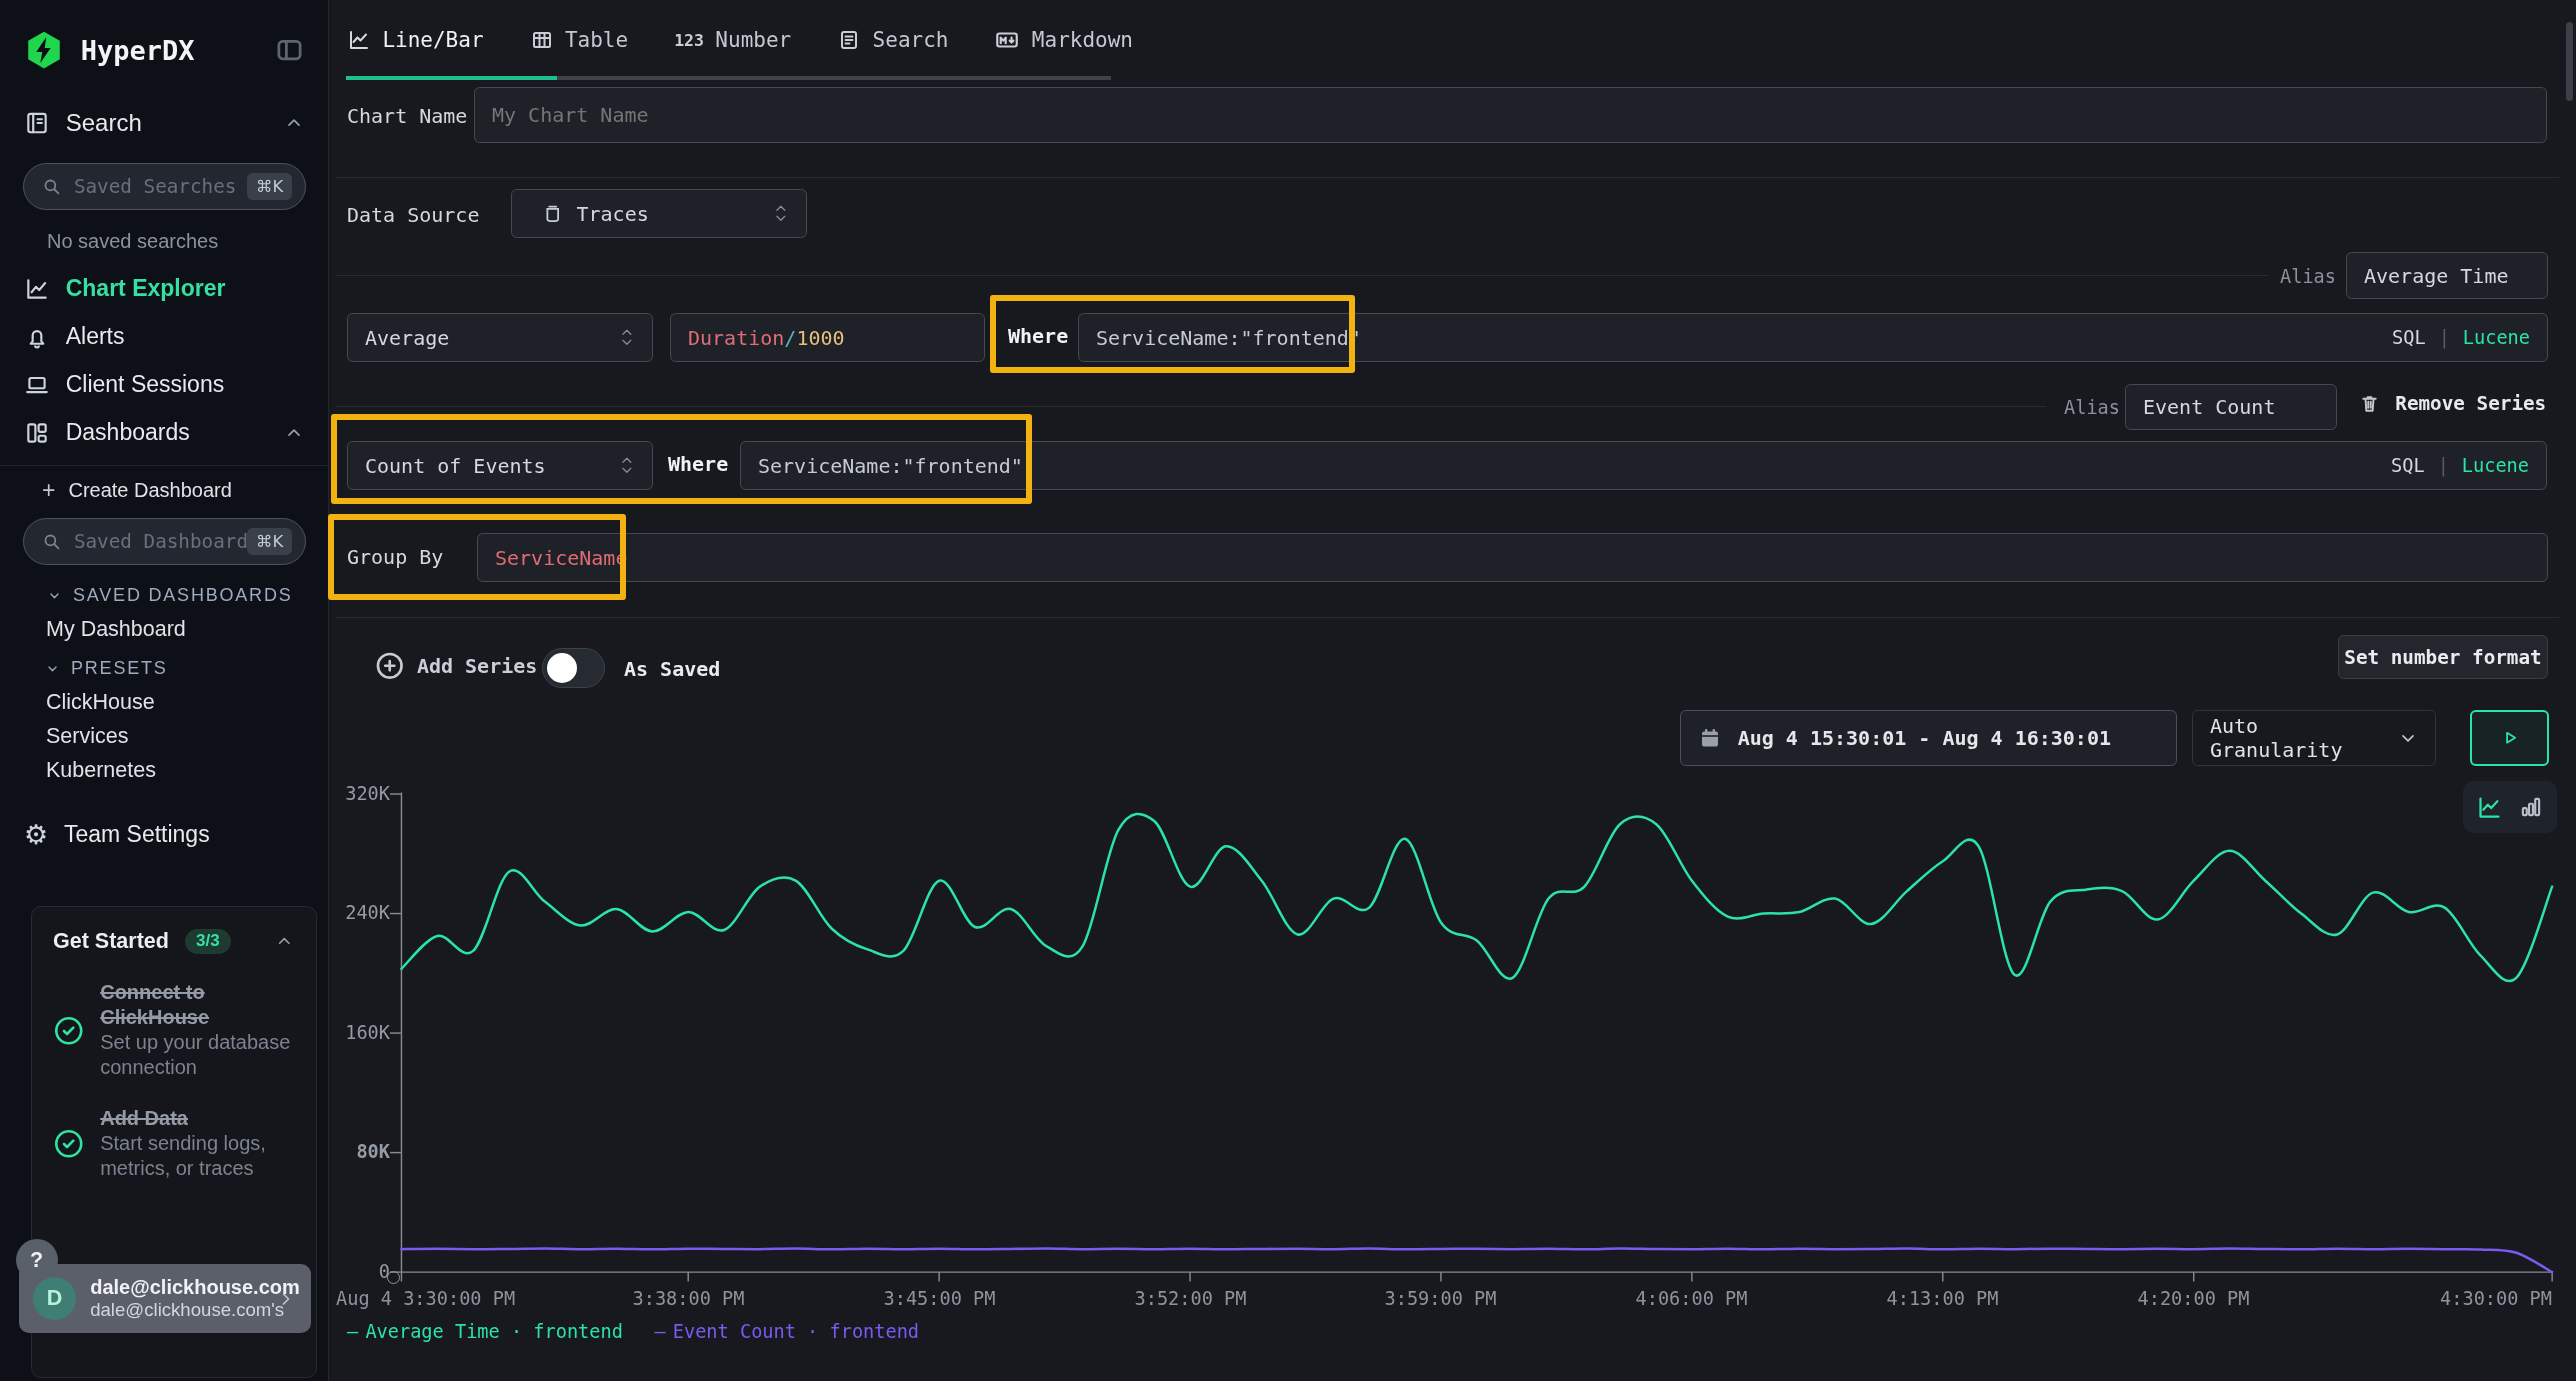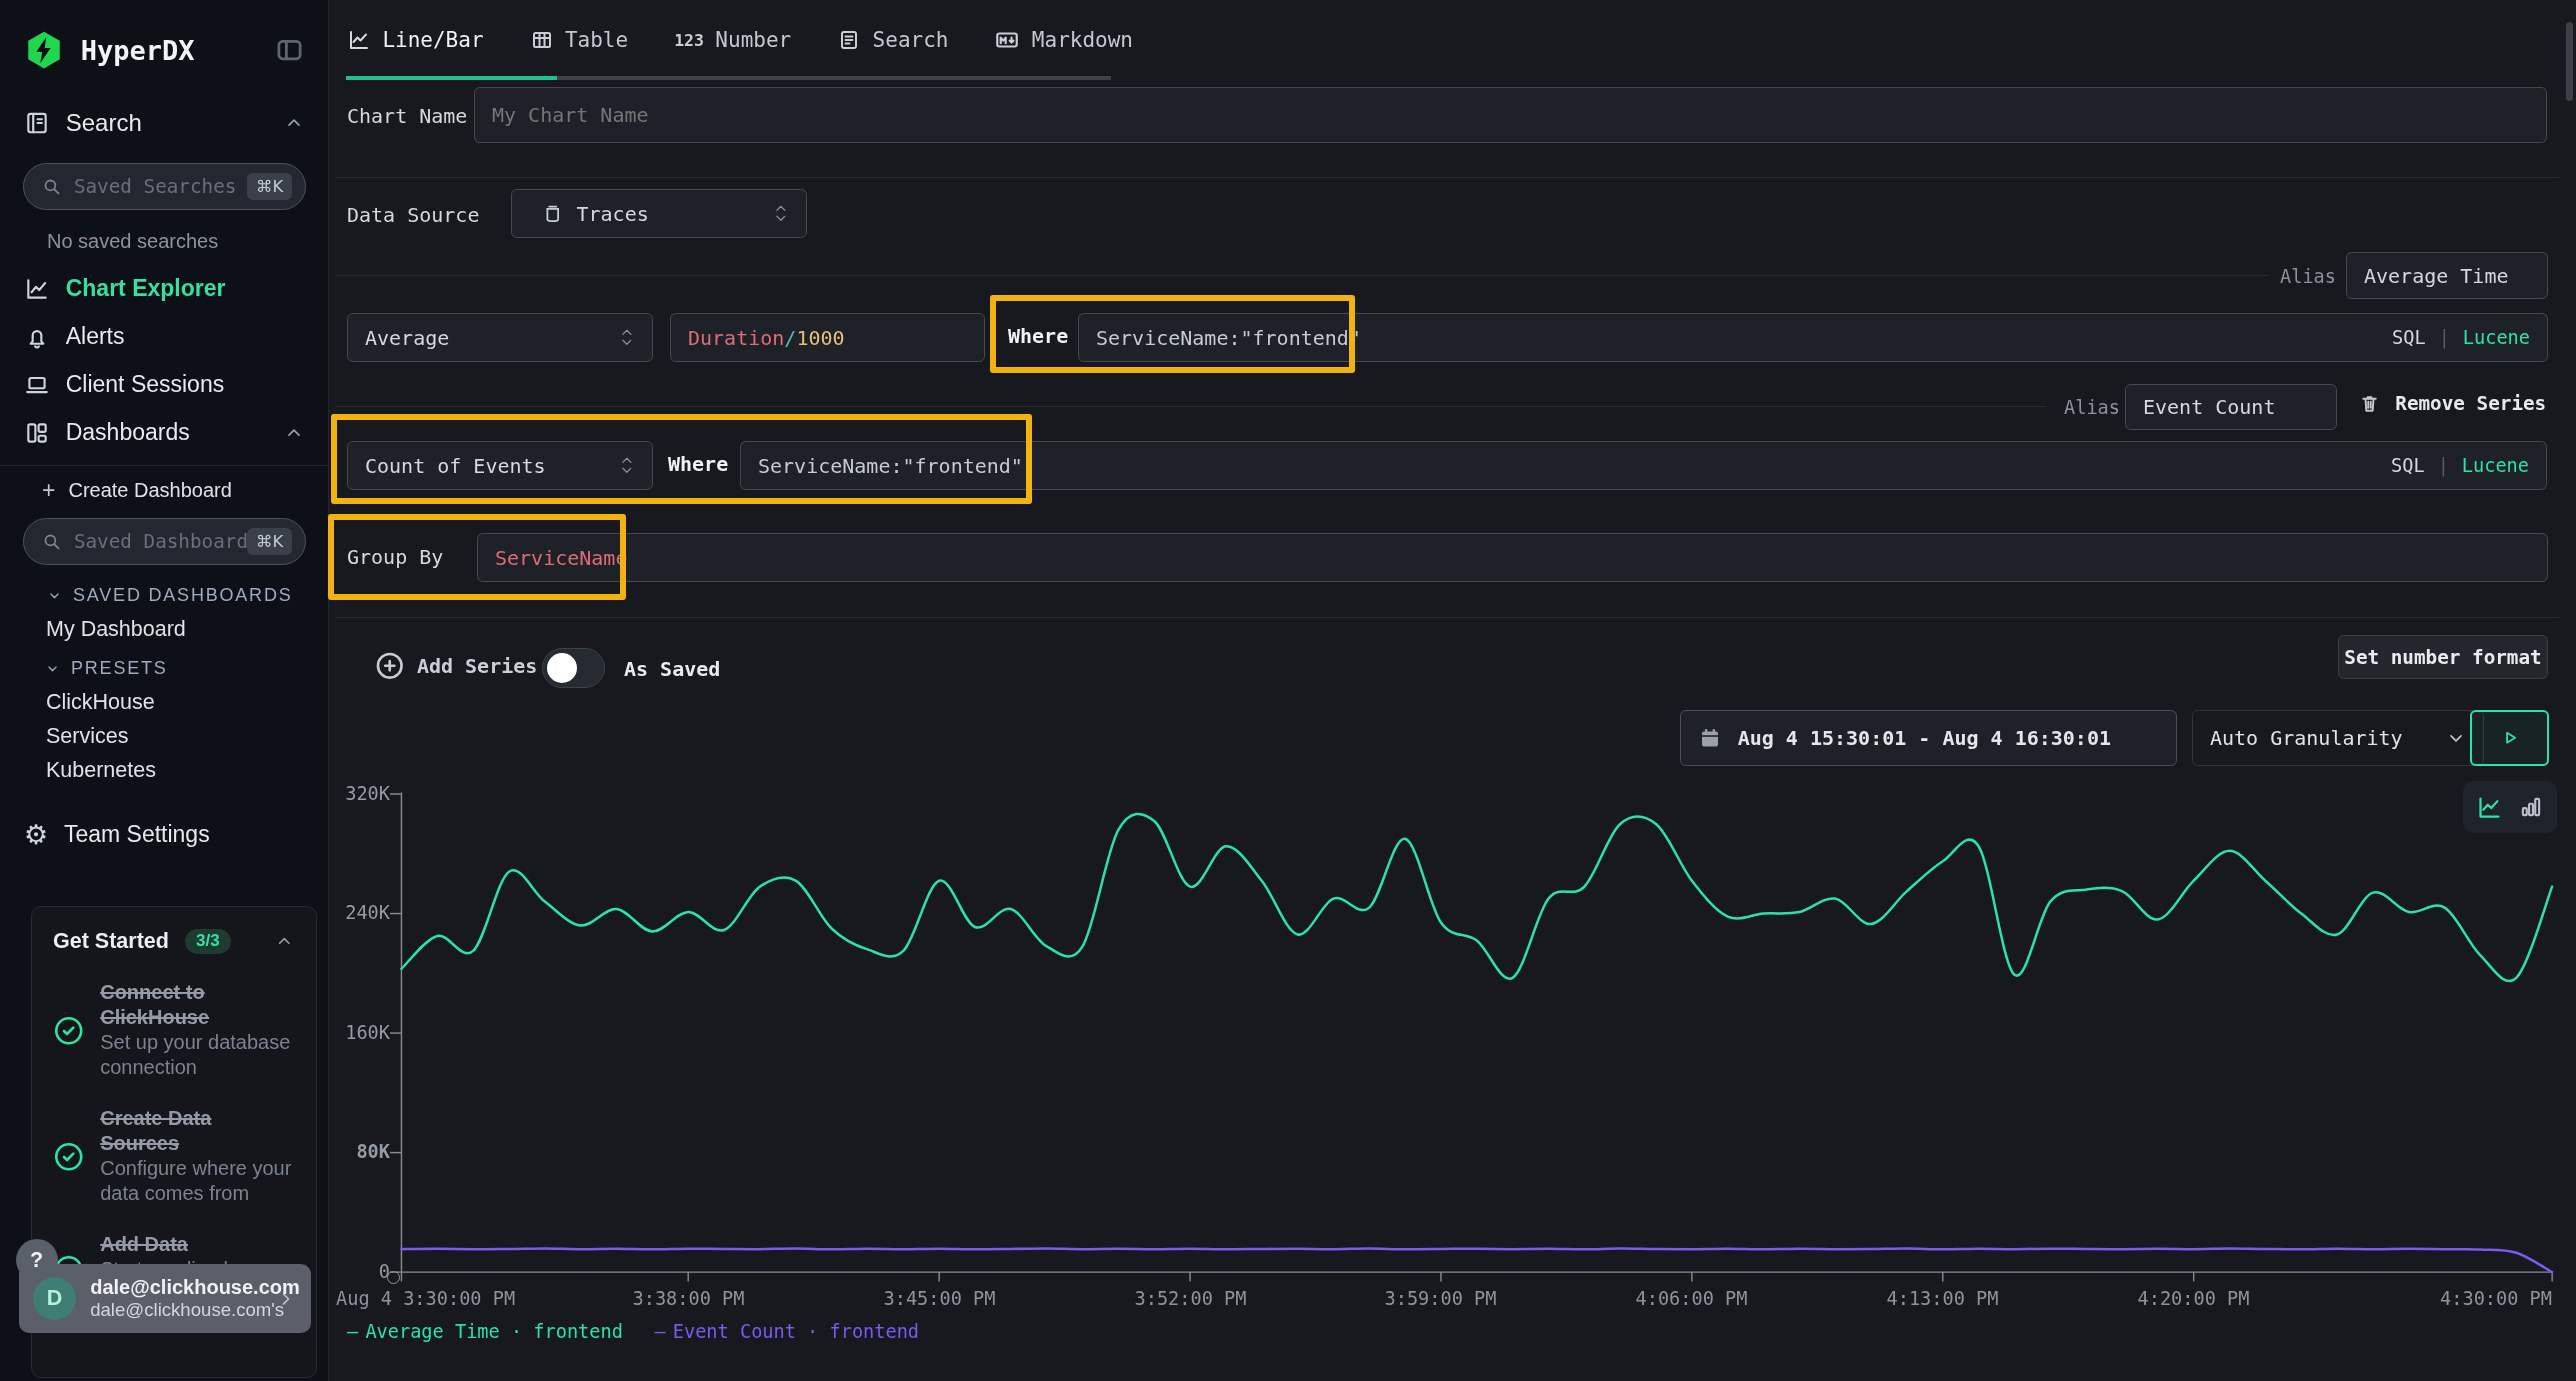--- a/index.html
+++ b/index.html
@@ -208,30 +208,20 @@
         <span><span class="gs-title">Connect to ClickHouse</span><br>
         <span class="gs-desc">Set up your database connection</span></span>
       </div>
       <div class="gs-item">
         <span class="icon">
           <svg class="st" width="31.5" height="31.5" viewBox="0 0 24 24" style="stroke:#2fe3a0;">
               <circle cx="12" cy="12" r="9.5"></circle>
               <path d="M8.4 12.2l2.3 2.3 4.8-4.9"></path>
             </svg>
         </span>
-        <span><span class="gs-title">Create Data Sources</span><br>
-        <span class="gs-desc">Configure where your data comes from</span></span>
-      </div>
-      <div class="gs-item">
-        <span class="icon">
-          <svg class="st" width="31.5" height="31.5" viewBox="0 0 24 24" style="stroke:#2fe3a0;">
-              <circle cx="12" cy="12" r="9.5"></circle>
-              <path d="M8.4 12.2l2.3 2.3 4.8-4.9"></path>
-            </svg>
-        </span>
         <span><span class="gs-title">Add Data</span><br>
         <span class="gs-desc">Start sending logs, metrics, or traces</span></span>
       </div>
     </div>
 
     <div class="abs" style="left:15.7px; top:1239px; width:42px; height:42px; border-radius:50%; background:#596069; display:flex; align-items:center; justify-content:center; font-size:21.5px; font-weight:bold; color:#eef0f3; z-index:20;">?</div>
 
     <div class="abs" style="left:18.6px; top:1264px; width:292px; height:69px; background:#5a5f69; border-radius:10px; display:flex; align-items:center; padding:0 14.3px; gap:14.3px; z-index:10;">
       <span style="flex:none; width:43px; height:43px; border-radius:50%; background:#3f7e72; display:flex; align-items:center; justify-content:center; font-size:21.5px; font-weight:bold; color:#b8f0de;">D</span>
       <span style="min-width:0;">
@@ -414,21 +404,21 @@
     <span class="icon">
       <svg width="24" height="24" viewBox="0 0 24 24">
           <rect x="4" y="5.5" width="16" height="15" rx="2" fill="#9aa0a8"></rect>
           <rect x="7" y="3" width="2.4" height="4.5" rx="1.1" fill="#9aa0a8"></rect>
           <rect x="14.6" y="3" width="2.4" height="4.5" rx="1.1" fill="#9aa0a8"></rect>
           <line x1="4" y1="10" x2="20" y2="10" stroke="#1e2127" stroke-width="1.6"></line>
         </svg>
     </span>
     <span style="font-weight:bold; color:#e3e6ea;">Aug 4 15:30:01 - Aug 4 16:30:01</span>
   </div>
-  <div class="ctl" style="left:2192px; top:710px; width:292px; height:56px; background:#17191f; border-color:#2f343c; gap:17px;">
+  <div class="ctl" style="left:2192px; top:710px; width:244px; height:56px; background:#17191f; border-color:#2f343c; gap:17px;">
     <span style="color:#dfe3e8;">Auto Granularity</span>
     <span class="icon" style="margin-left:auto;">
       <svg class="st" width="20" height="20" viewBox="0 0 24 24" style="stroke:#c3c8d0;">
           <polyline points="6,9.5 12,15.5 18,9.5"></polyline>
         </svg>
     </span>
   </div>
   <div class="abs" style="left:2470px; top:710px; width:79px; height:56px; border:2.1px solid #2be3a6; border-radius:5.7px; background:rgba(43,227,166,0.05); display:flex; align-items:center; justify-content:center;">
     <svg class="st" width="21.5" height="21.5" viewBox="0 0 24 24" style="stroke:#2be3a6;">
         <path d="M9 6.5v11l9-5.5Z"></path>

